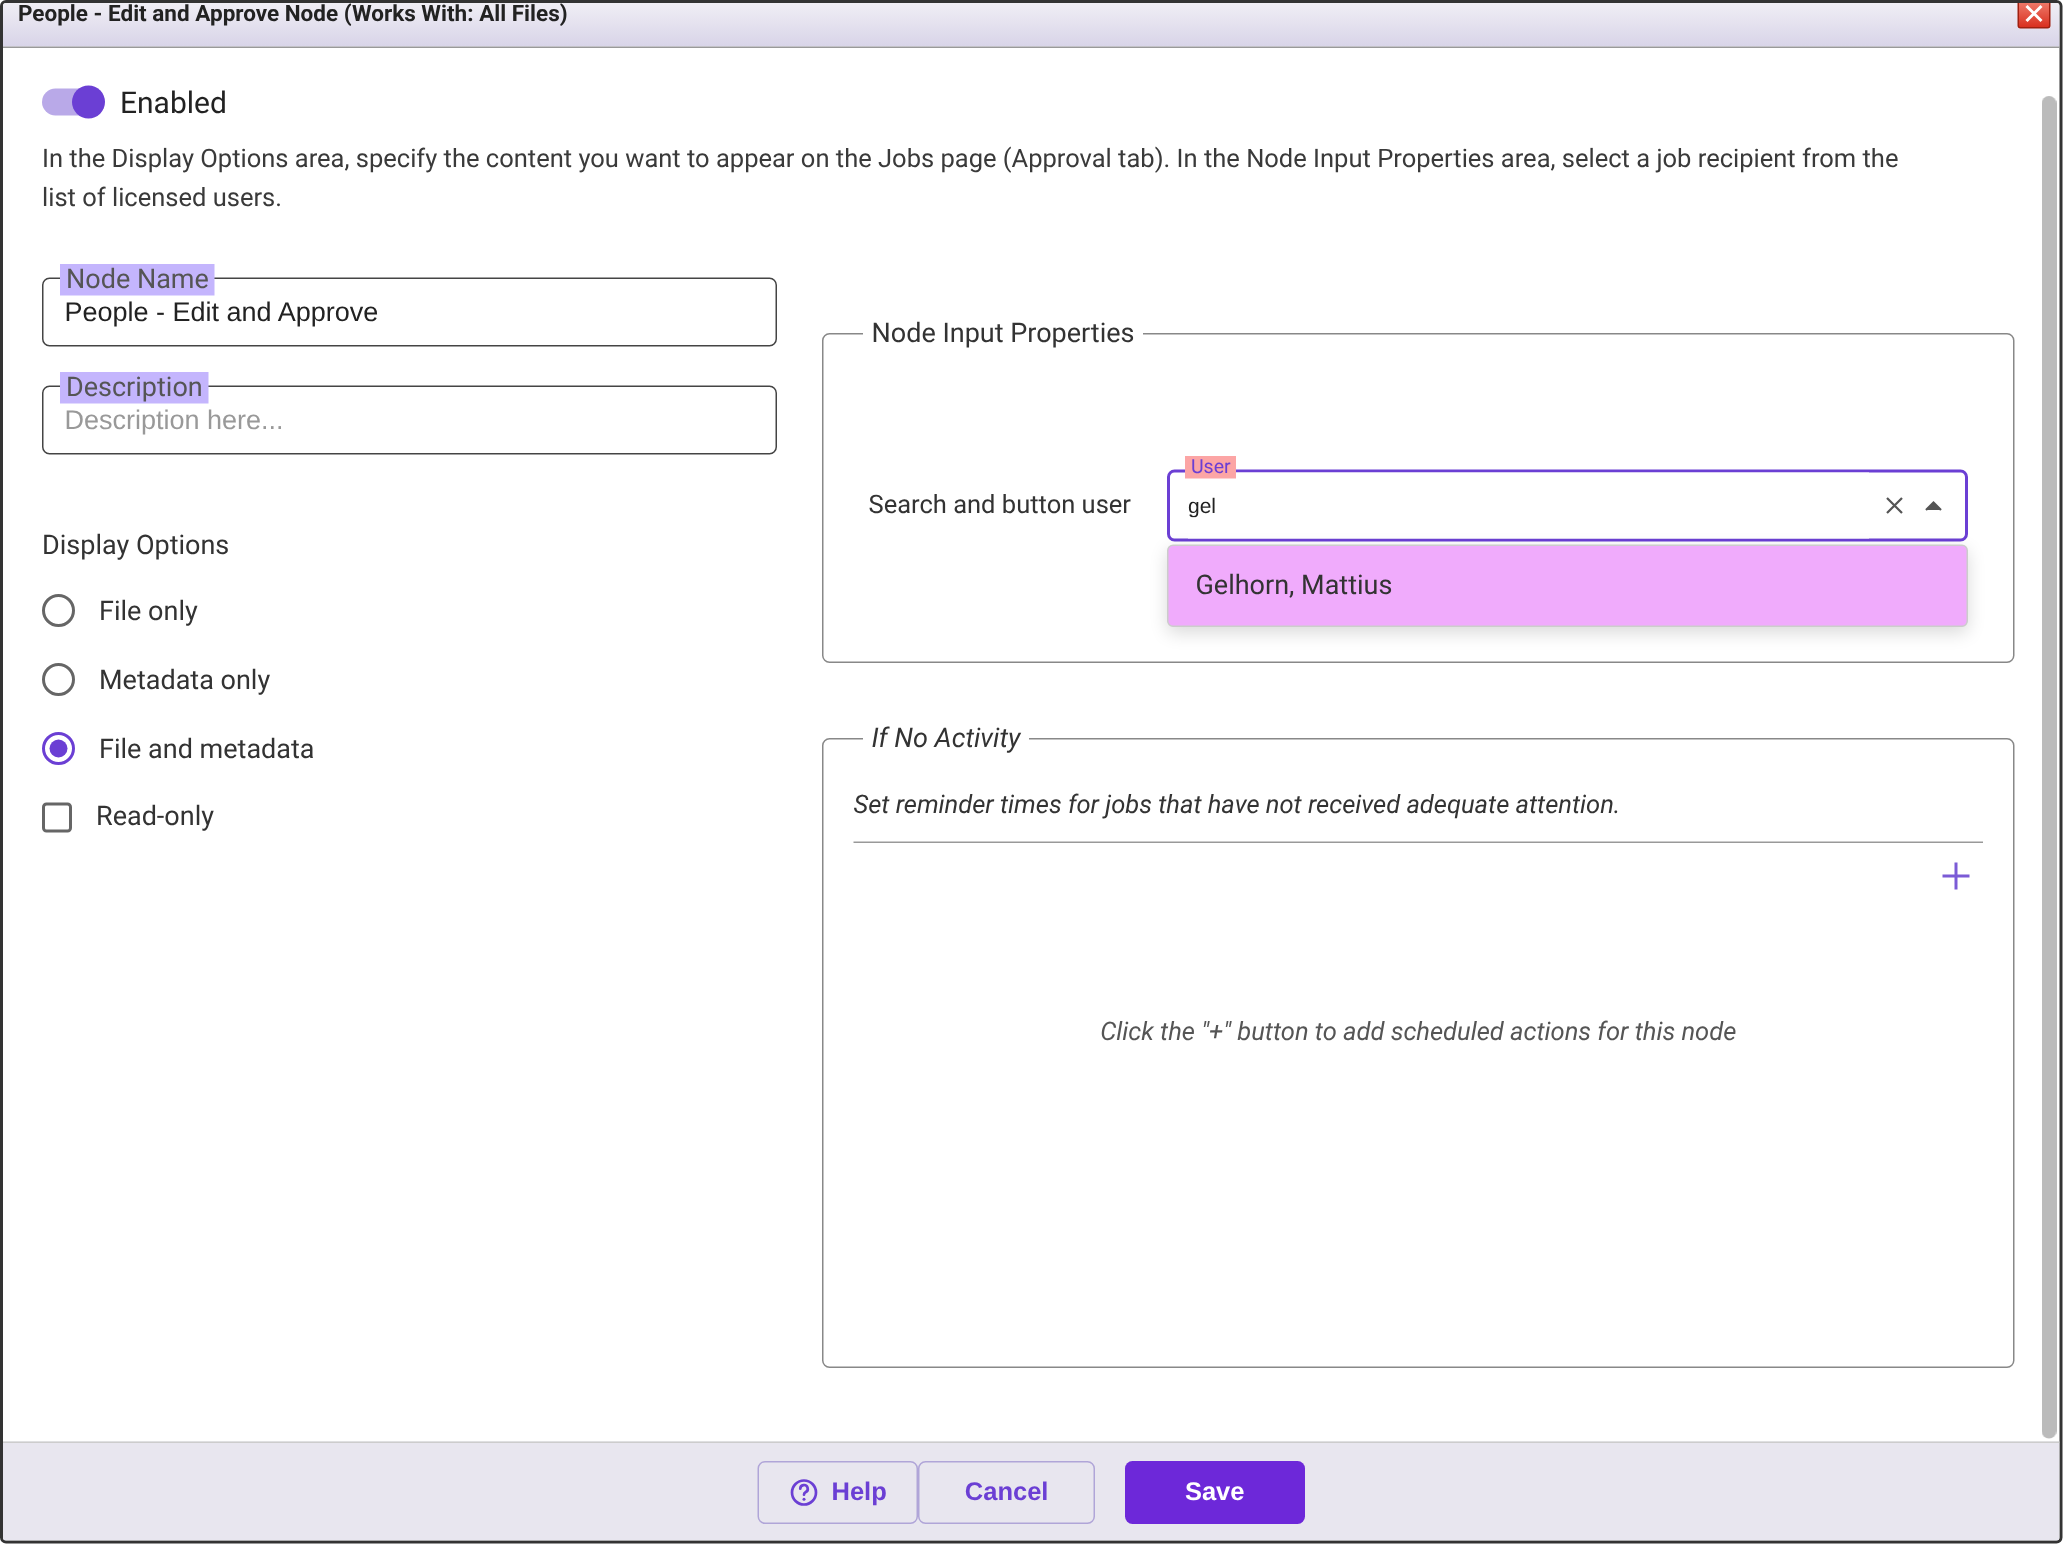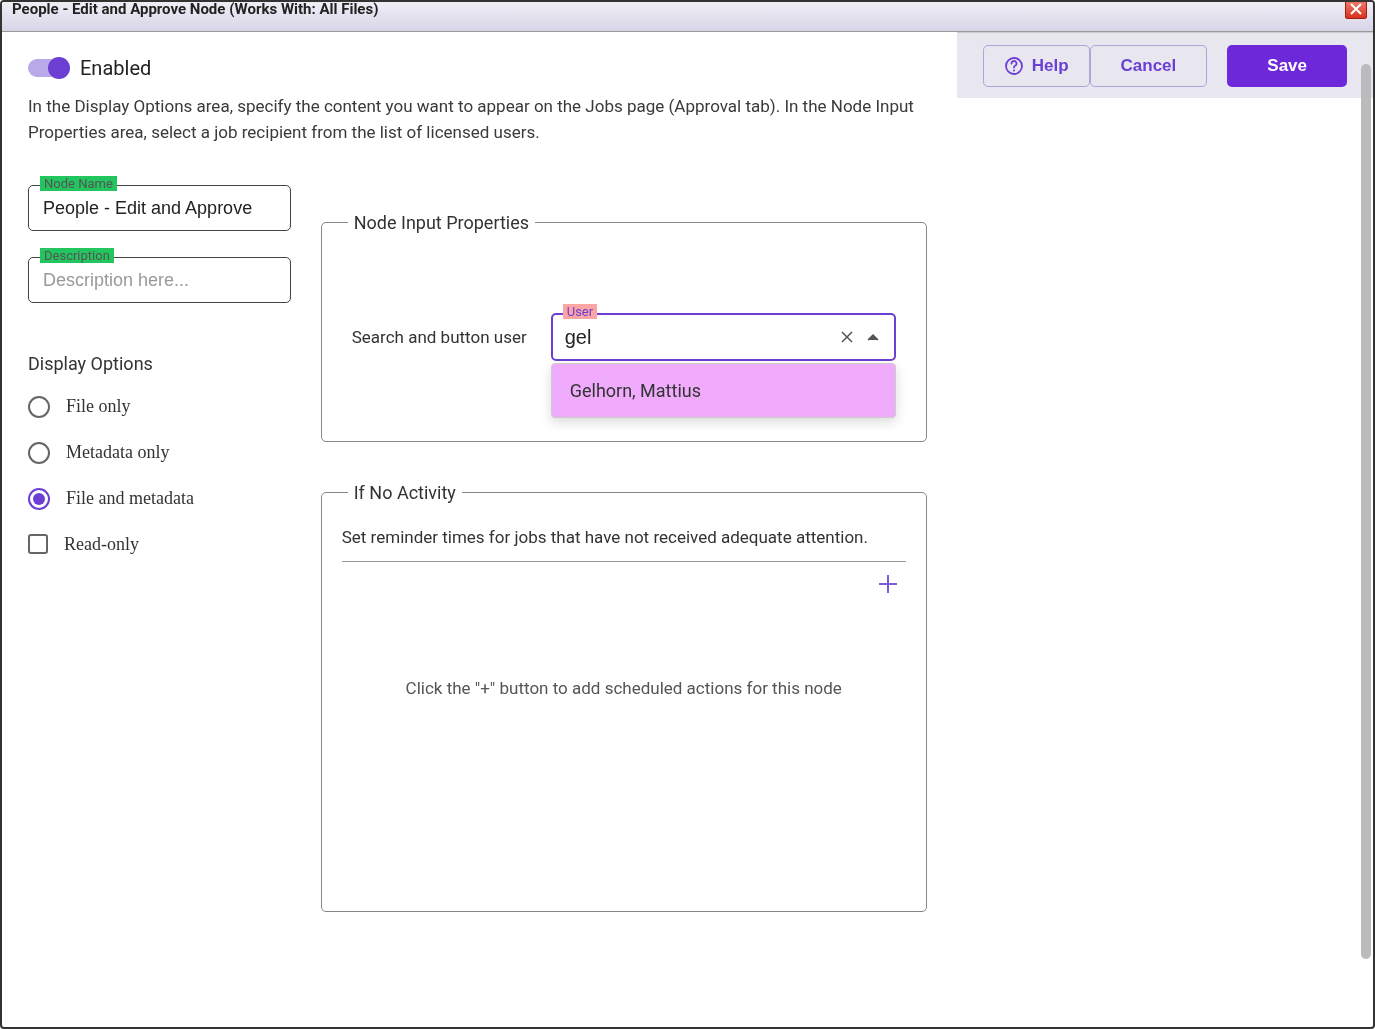--- a/index.html
+++ b/index.html
@@ -35,21 +35,21 @@
       display: flex;
       align-items: center;
       justify-content: center;
       color: #fff;
       font-weight: bold;
       cursor: pointer;
     }
     .content-wrap {
       height: calc(100% - 30px);
       display: flex;
-      flex-direction: row;
+      flex-direction: column;
       position: relative;
     }
     .main-area {
       flex: 1;
       padding: 24px 30px 20px 26px;
       overflow-y: auto;
       position: relative;
     }
     .scrollbar-track {
       position: absolute;
@@ -110,23 +110,23 @@
     .right-col { flex: 1; }
 
     .field-wrap {
       position: relative;
       margin-bottom: 26px;
     }
     .field-label {
       position: absolute;
       top: -9px;
       left: 12px;
-      background: #22c55e;
+      background: #c4b5fd;
       padding: 0 4px;
-      font-size: 13px;
+      font-size: 18px;
       color: #555;
     }
     .text-input {
       width: 100%;
       height: 46px;
       border: 1px solid #444;
       border-radius: 5px;
       padding: 0 14px;
       font-size: 18px;
       color: #222;
@@ -135,25 +135,24 @@
     .text-input::placeholder { color: #999; }
 
     .section-title {
       font-size: 18px;
       color: #333;
       margin-bottom: 22px;
       margin-top: 50px;
     }
     .radio-row, .check-row {
       display: flex;
-      align-items: flex-start;
+      align-items: center;
       gap: 16px;
       margin-bottom: 24px;
       cursor: pointer;
-      font-family: Liberation Serif, serif;
     }
     .radio {
       width: 22px;
       height: 22px;
       border: 2px solid #666;
       border-radius: 50%;
       display: flex;
       align-items: center;
       justify-content: center;
     }
@@ -210,21 +209,21 @@
       left: 12px;
       background: #fca5a5;
       padding: 0 4px;
       font-size: 13px;
       color: #6b3fd4;
     }
     .user-input {
       flex: 1;
       border: none;
       outline: none;
-      font-size: 20px;
+      font-size: 14px;
       color: #222;
       height: 100%;
     }
     .combo-icon {
       width: 18px;
       height: 18px;
       color: #555;
       cursor: pointer;
       display: flex;
       align-items: center;
@@ -270,21 +269,21 @@
       justify-content: center;
       font-size: 26px;
       font-weight: 300;
     }
     .ina-empty {
       text-align: center;
       color: #555;
       font-size: 17px;
       padding: 80px 0 150px 0;
     }
-    .ina-fieldset { min-height: 430px; }
+    .ina-fieldset { min-height: 430px; font-style: italic; }
 
     .footer {
       height: 66px;
       background: #e8e6ef;
       border-top: 1px solid #ccc;
       display: flex;
       align-items: center;
       justify-content: center;
       padding: 0 26px;
     }

